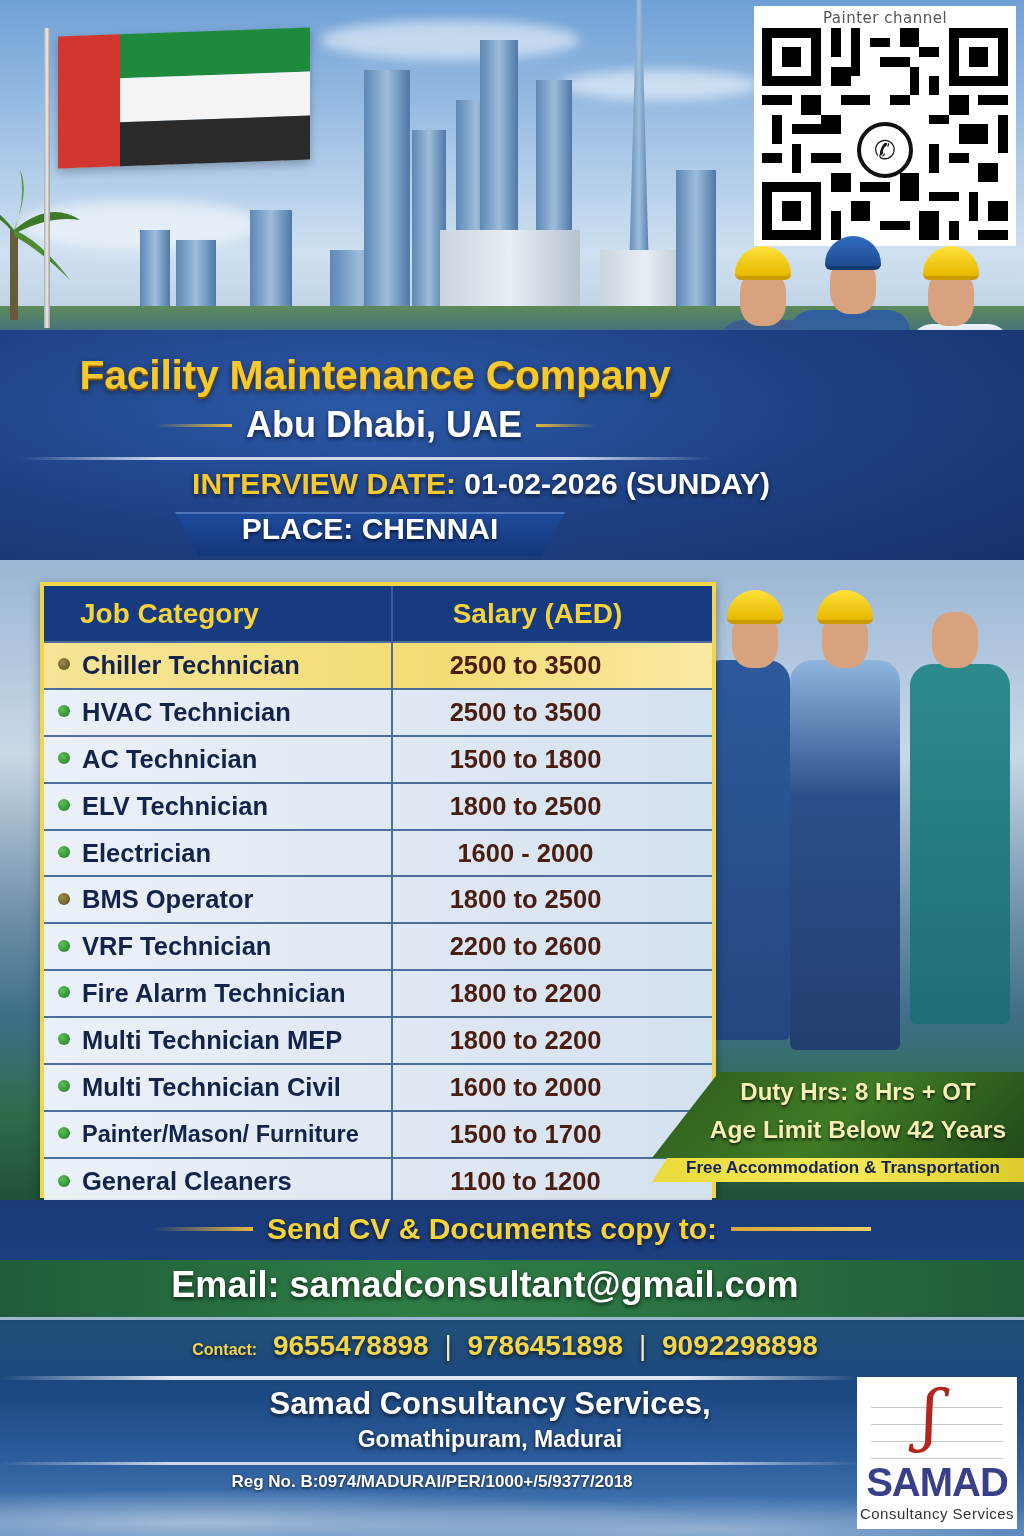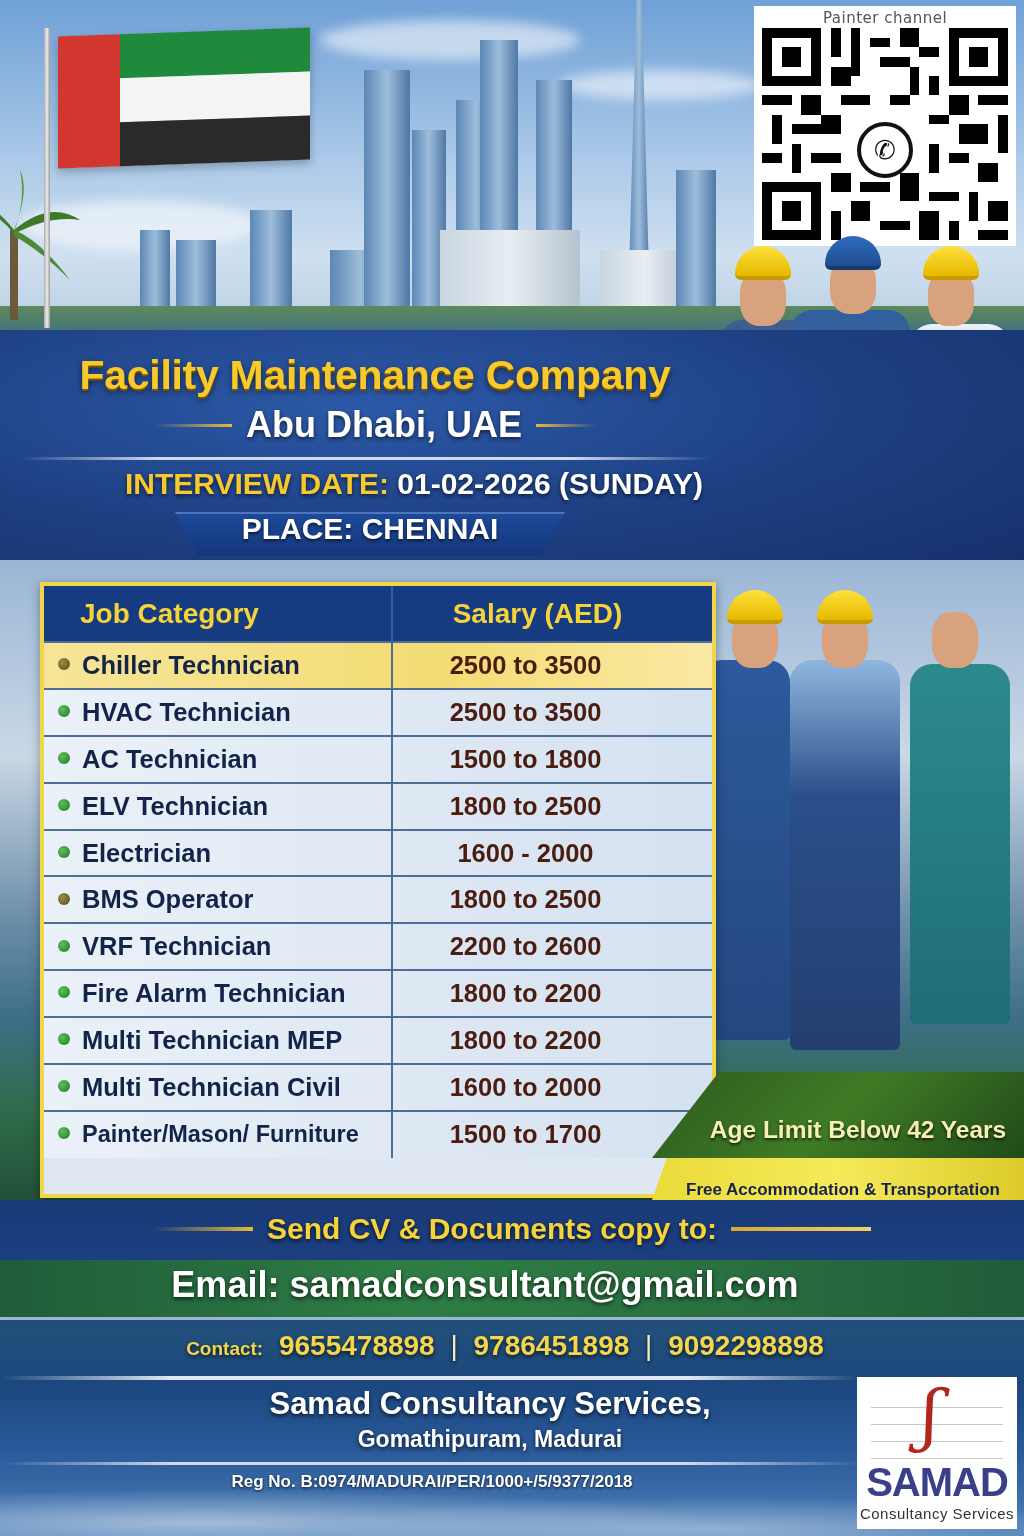--- a/index.html
+++ b/index.html
@@ -63,24 +63,23 @@
     position: absolute; left: 0; width: 750px; top: 404px; display: flex; align-items: center; justify-content: center; gap: 14px;
   }
   .gold-line { height: 3px; width: 78px; background: linear-gradient(90deg, transparent, #e7b93a); }
   .gold-line.r { background: linear-gradient(90deg, #e7b93a, transparent); width: 60px; }
   .subtitle {
     font-family: "Liberation Sans", sans-serif; font-weight: 700; font-size: 36px; color: #fff;
     text-shadow: 0 2px 4px rgba(0,0,0,0.6);
   }
   .divider { position: absolute; left: 20px; top: 457px; width: 690px; height: 3px; background: linear-gradient(90deg, transparent, #cfd9ea 20%, #cfd9ea 80%, transparent); }
   .interview {
-    position: absolute; left: 0; width: 770px; top: 467px; text-align: center;
+    position: absolute; left: 0; width: 770px; top: 467px; text-align: right;
     font-family: "Liberation Sans", sans-serif; font-weight: 700; font-size: 30px;
     text-shadow: 0 2px 4px rgba(0,0,0,0.6);
-    margin-left: 29px;
   }
   .interview .k { color: #f7c92c; }
   .interview .v { color: #fff; }
   .place-bar {
     position: absolute; left: 175px; top: 512px; width: 390px; height: 44px;
     background: linear-gradient(180deg, #1d4a9c, #14377a);
     clip-path: polygon(0 0, 100% 0, 94% 100%, 6% 100%);
     display: flex; align-items: flex-start; justify-content: center;
   }
   .place-bar::before { content: ""; position: absolute; left: -120px; right: -120px; top: 0; height: 2px; background: #4f76bb; }
@@ -130,24 +129,24 @@
     clip-path: polygon(18% 0, 100% 0, 100% 100%, 0 100%);
   }
   .perk1, .perk2 {
     position: absolute; left: 40px; width: 332px; text-align: center;
     font-family: "Liberation Sans", sans-serif; font-weight: 700; color: #f6f0b5;
     text-shadow: 0 2px 3px rgba(0,0,0,0.7);
   }
   .perk1 { top: 6px; font-size: 24px; }
   .perk2 { top: 44px; font-size: 24.5px; }
   .perks-yellow {
-    position: absolute; left: 0; top: 86px; width: 372px; height: 42px;
+    position: absolute; left: 0; top: 86px; width: 372px; height: 24px;
     background: linear-gradient(90deg, #eadb3a, #f6ea5a 50%, #dccb2a);
     clip-path: polygon(4% 0, 100% 0, 100% 100%, 0 100%);
-    display: flex; align-items: flex-end; justify-content: center;
+    display: flex; align-items: flex-start; justify-content: center;
   }
   .perk3 { font-family: "Liberation Sans", sans-serif; font-weight: 700; font-size: 17px; color: #15234a; padding-left: 10px; }
 
   
   .bottom-bg {
     position: absolute; left: 0; top: 1200px; width: 1024px; height: 336px;
     background: linear-gradient(180deg, #1a3a78 0%, #1c3f80 18%, #214f7a 40%, #1c477f 55%, #2a5a9a 75%, #4c7fb8 100%);
   }
   .send-row { position: absolute; left: 0; top: 1212px; width: 1024px; display: flex; align-items: center; justify-content: center; gap: 14px; }
   .send-line { height: 4px; width: 140px; background: linear-gradient(90deg, #d9a53a, #f1d265); }
@@ -164,21 +163,21 @@
   .email {
     position: absolute; left: 0; top: 1264px; width: 970px; text-align: center;
     font-family: "Liberation Sans", sans-serif; font-weight: 700; font-size: 36px; color: #fff;
     text-shadow: 0 2px 4px rgba(0,0,0,0.7);
   }
   .contact {
     position: absolute; left: 0; top: 1330px; width: 1010px; text-align: center;
     font-family: "Liberation Sans", sans-serif; font-weight: 700; font-size: 28px; color: #f4d54c;
     text-shadow: 0 2px 4px rgba(0,0,0,0.7);
   }
-  .contact .lbl { font-size: 19px; margin-right: 8px; }
+  .contact .lbl { font-size: 16px; margin-right: 8px; }
   .contact .sep { color: #f4e9c0; margin: 0 8px; font-weight: 400; }
   .bot-divider { position: absolute; left: 0; top: 1376px; width: 860px; height: 4px; background: linear-gradient(90deg, transparent, #dfe8f2 20%, #dfe8f2 80%, transparent); }
   .company {
     position: absolute; left: 0; top: 1386px; width: 980px; text-align: center;
     font-family: "Liberation Sans", sans-serif; font-weight: 700; font-size: 31px; color: #fff;
     text-shadow: 0 2px 4px rgba(0,0,0,0.7);
   }
   .address {
     position: absolute; left: 0; top: 1426px; width: 980px; text-align: center;
     font-family: "Liberation Sans", sans-serif; font-weight: 700; font-size: 23px; color: #fff;
@@ -399,26 +398,31 @@
         <td class="sal">1800 to 2200</td>
       </tr>
       <tr class="row">
         <td class="job"><span class="bullet"></span><span>Multi Technician Civil</span></td>
         <td class="sal">1600 to 2000</td>
       </tr>
       <tr class="row">
         <td class="job" style="font-size:23.5px;"><span class="bullet"></span><span>Painter/Mason/ Furniture</span></td>
         <td class="sal">1500 to 1700</td>
       </tr>
+      <tr class="row">
+        <td class="job"><span class="bullet"></span><span>General Cleaners</span></td>
+        <td class="sal">1100 to 1200</td>
+      </tr>
     </tbody>
   </table>
 </div>
 
 <div class="perks">
   <div class="perks-green"></div>
+  <div class="perk1">Duty Hrs: 8 Hrs + OT</div>
   <div class="perk2">Age Limit Below 42 Years</div>
   <div class="perks-yellow">
     <span class="perk3">Free Accommodation &amp; Transportation</span>
   </div>
 </div>
 
 <div class="bottom-bg"></div>
 <div class="send-row">
   <span class="send-line l"></span>
   <span class="send">Send CV &amp; Documents copy to:</span>

